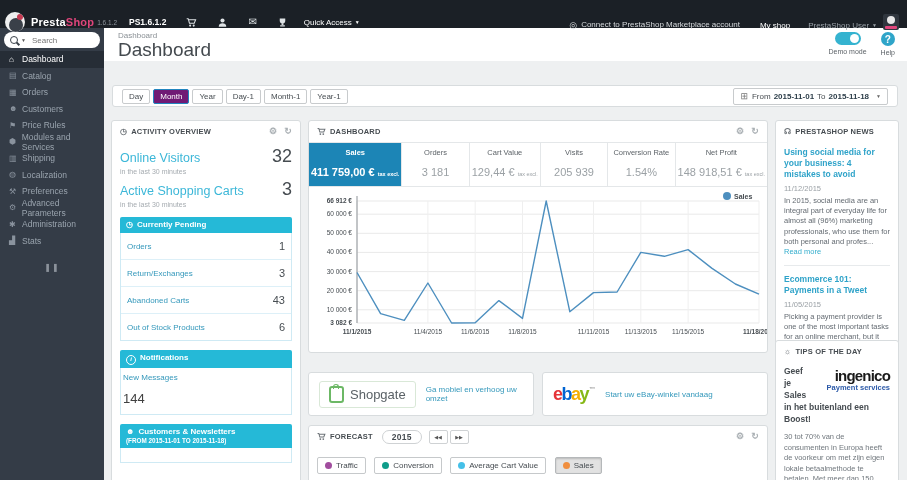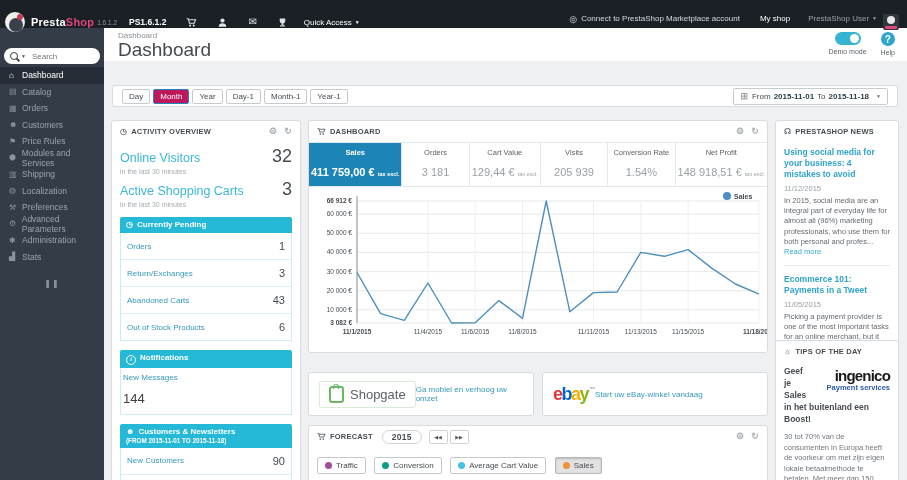--- a/index.html
+++ b/index.html
@@ -12,31 +12,31 @@
   .logo::before{content:'';position:absolute;left:4px;top:6px;width:14px;height:14px;border-radius:50%;background:#3a4049}
   .logo::after{content:'';position:absolute;right:2px;top:2px;width:6px;height:6px;border-radius:50%;background:#c43a52}
   .brand{margin-left:6px;font-size:11px;font-weight:bold;letter-spacing:.2px}
   .brand .shp{color:#e0457b}
   .ver{font-size:6.5px;color:#8d949c;margin-left:3px}
   .pscode{font-size:8.5px;font-weight:bold;margin-left:12px}
   .tico{margin-left:20px;display:inline-flex;align-items:center;color:#dfe3e6;font-size:10px;line-height:1;cursor:pointer}
   .tico svg{display:block}
   .qa{margin-left:16px;font-size:8px;cursor:pointer}
   .caret{font-size:5px;margin-left:3px;vertical-align:1px}
-  .tb-right{margin-left:auto;display:flex;align-items:flex-start}
+  .tb-right{margin-left:auto;display:flex;align-items:flex-end}
   .mklink{font-size:8px;color:#d7dadd;cursor:pointer}
   .mklink .ring{font-size:9px;margin-right:4px;vertical-align:-1px}
   .myshop{font-size:8px;color:#fff;margin-left:20px;cursor:pointer}
   .usermenu{font-size:8px;color:#9aa1a8;margin-left:18px;cursor:pointer}
   .avatar{width:16px;height:16px;border-radius:2px;background:#30363e;margin-left:6px;position:relative;cursor:pointer}
   .avatar::before{content:'';position:absolute;left:4px;top:2px;width:8px;height:8px;border-radius:50%;background:#e8e8e8}
   .avatar::after{content:'';position:absolute;left:2px;bottom:1px;width:12px;height:3px;background:#e0457b;border-radius:1px}
   
   .sidebar{position:absolute;top:28px;left:0;width:104px;height:452px;background:#343c47}
-  .search{margin:20px 4px 3px;background:#fff;border-radius:9px;height:16px;display:flex;align-items:center;padding:0 6px}
+  .search{margin:4px 4px 3px;background:#fff;border-radius:9px;height:16px;display:flex;align-items:center;padding:0 6px}
   .mag{width:6px;height:6px;border:1.5px solid #3c434b;border-radius:50%;position:relative;flex:0 0 auto}
   .mag::after{content:'';position:absolute;width:1.5px;height:4px;background:#3c434b;left:5.5px;top:5px;transform:rotate(-45deg)}
   .search .crt{font-size:5px;color:#555;margin:0 4px 0 3px}
   .search input{border:0;outline:0;width:100%;font-size:8px;color:#444;background:transparent;font-family:inherit}
   .menu{margin-top:2px}
   .mi{display:flex;align-items:center;height:16.5px;padding-left:9px;color:#9aa4ae;font-size:8.5px;cursor:pointer}
   .mi .ic{width:13px;font-size:8px;color:#8a939e;text-align:left}
   .mi.active{background:#262d36;color:#fff}
   .mi.active .ic{color:#fff}
   .collapse{text-align:center;color:#8b929b;font-size:8px;margin-top:14px;letter-spacing:1px;cursor:pointer}
@@ -50,21 +50,21 @@
   .toggle{width:26px;height:13px;border-radius:7px;background:#35b3d0;position:relative;cursor:pointer}
   .toggle::after{content:'';position:absolute;right:2px;top:2px;width:9px;height:9px;border-radius:50%;background:#fff}
   .helpico{width:14px;height:14px;border-radius:50%;background:#2fa5c9;color:#fff;font-size:10px;font-weight:bold;
            display:flex;align-items:center;justify-content:center;cursor:pointer}
   .main-bd{position:absolute;top:33px;left:0;right:0;bottom:0;background:#eef0f1;overflow:hidden}
   
   .toolbar{position:absolute;top:24px;left:8px;right:9px;height:22px;background:#fff;border:1px solid #d8dcde;
            border-radius:3px;display:flex;align-items:center;padding:0 9px;box-sizing:border-box}
   .rbtn{border:1px solid #c8cbcd;background:#fff;color:#464c51;font-size:8px;height:15px;padding:0 6px;
         border-radius:2px;margin-right:3px;font-family:inherit;cursor:pointer}
-  .rbtn.active{background:#be185d;border-color:#2185bf;color:#fff}
+  .rbtn.active{background:#701a75;border-color:#2185bf;color:#fff}
   .datepick{margin-left:auto;border:1px solid #c8cbcd;background:#fff;border-radius:2px;height:15px;
             display:flex;align-items:center;font-size:8px;color:#464c51;padding:0 6px;cursor:pointer}
   .datepick .cal{font-size:9px;color:#777;margin-right:4px}
   .datepick b{margin:0 3px;color:#2d3e4a}
   .datepick .crt{font-size:5px;margin-left:4px;color:#666}
   
   .col-left{position:absolute;left:7px;top:59px;width:190px}
   .col-mid{position:absolute;left:204px;top:59px;width:460px}
   .col-right{position:absolute;left:671px;top:59px;width:124px}
   .panel{background:#fff;border:1px solid #d8dcde;border-radius:3px;box-sizing:border-box;position:relative}
@@ -104,21 +104,21 @@
   .kpi .lbl{font-size:7.5px;color:#5d6368}
   .kpi .val{font-size:11px;color:#9ba1a5;margin-top:9px;white-space:nowrap}
   .kpi .sfx{font-size:5.5px}
   .kpi.active{background:#1c85b6}
   .kpi.active .lbl,.kpi.active .val{color:#fff;font-weight:bold}
   .chartwrap{height:168px;overflow:hidden}
   svg{font-family:inherit;display:block}
   
   .banners{position:absolute;top:252px;left:0;width:460px;display:flex;gap:8px}
   .banner{flex:1;height:44px;background:#fff;border:1px solid #d8dcde;border-radius:3px;display:flex;
-          align-items:center;padding:0 10px;box-sizing:border-box;cursor:pointer}
+          align-items:center;padding:0 10px;box-sizing:border-box;gap:10px;cursor:pointer}
   .sg-logo{border:1px solid #d9e8d7;border-radius:3px;padding:4px 9px;display:flex;align-items:center;gap:6px}
   .sg-bag{width:11px;height:13px;border:2px solid #6cb865;border-radius:3px;position:relative}
   .sg-bag::before{content:'';position:absolute;left:1.5px;top:-4px;width:4px;height:4px;
                   border:1.5px solid #6cb865;border-bottom:0;border-radius:4px 4px 0 0}
   .sg-name{font-size:13px;color:#5a6166}
   .blink{font-size:8px;color:#3498bb}
   .ebay{font-size:18px;font-weight:bold;letter-spacing:-1.5px;line-height:1}
   .ebay .tm{font-size:6px;color:#999;vertical-align:9px;letter-spacing:0;margin-left:1px}
   
   .fc{position:absolute;top:305px;left:0;width:460px;height:200px}
@@ -325,24 +325,20 @@
         <div class="sec-hd"><span class="ci">i</span><span>Notifications</span></div>
         <div class="ncols">
           <div class="ncol">
               <div class="lbl">New Messages</div>
               <div class="val">144</div>
             </div>
         </div>
 
         <div class="sec-hd"><span class="ic">☻</span><span>Customers &amp; Newsletters</span><span class="ssub">(FROM 2015-11-01 TO 2015-11-18)</span></div>
         <div class="srows">
-          <div class="srow">
-              <span class="lbl">New Customers</span>
-              <span class="val">90</span>
-            </div>
           <div class="srow"></div>
 
         </div>
 
       </div>
     </div>
 
     <div class="col-mid">
       <div class="panel dash">
         <div class="panel-hd">

